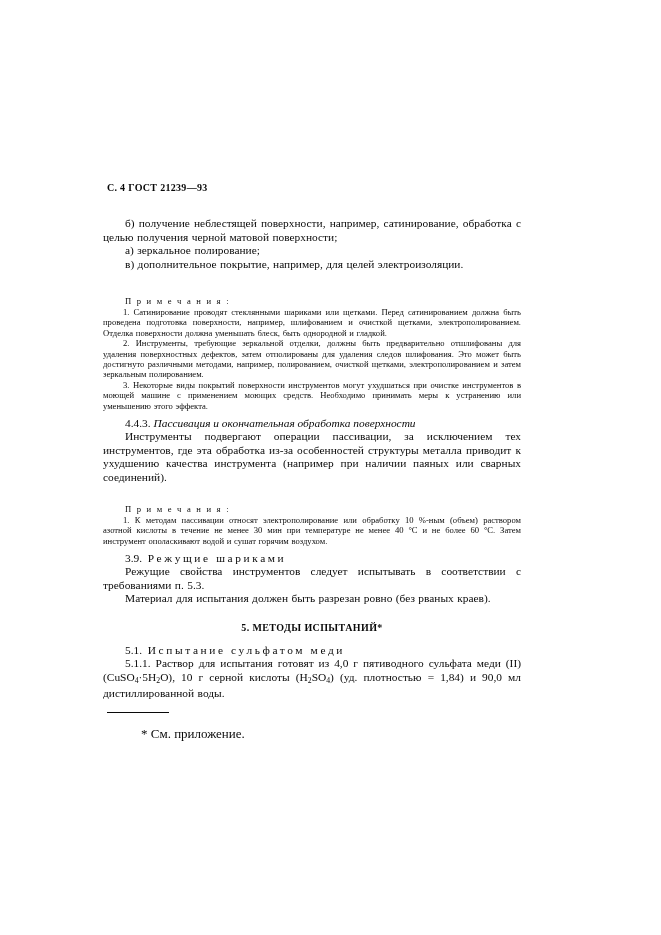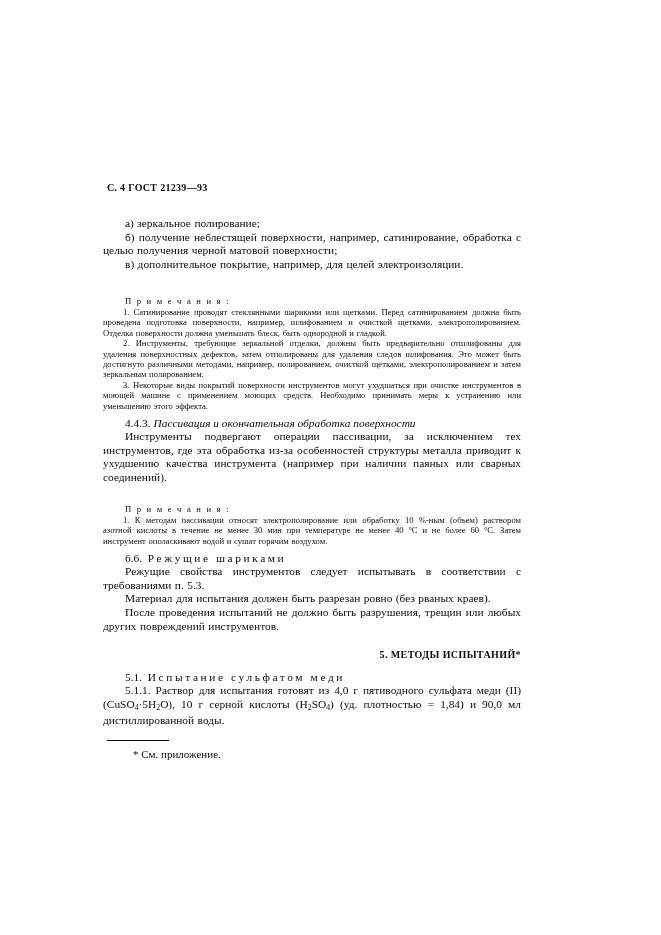--- a/index.html
+++ b/index.html
@@ -83,76 +83,75 @@
     font-size: 11.4px;
     line-height: 14px;
     margin: 5px 0 0 0;
     text-indent: 22px;
   }
   .sec-spaced .sp { letter-spacing: 2.6px; }
 
   .center-head {
     font-size: 10px;
     font-weight: bold;
-    text-align: right;
+    text-align: center;
     letter-spacing: 0.4px;
     margin: 16px 0 10px 0;
     filter: contrast(1.2);
   }
 
   .gap-s { height: 5px; }
 
   sub { font-size: 0.68em; vertical-align: -0.22em; }
 
   
   .footnote-rule {
     width: 62px;
     height: 1px;
     background: #000;
     margin: 12px 0 4px 4px;
   }
   .footnote {
-    font-size: 11px;
+    font-size: 13px;
     line-height: 10px;
-    margin: 8px;
+    margin: 16px;
     text-indent: 22px;
   }
 
   
   .scanish { opacity: 0.96; }
 </style>
 </head>
 <body>
 
 <div class="page">
   <div class="content scanish">
 
     <div class="runhead">С. 4  ГОСТ 21239—93</div>
 
+    <p class="body-par">б) получение неблестящей поверхности, например, сатинирование, обработка с целью получения черной матовой поверхности;</p>
     <p class="body-par">а) зеркальное полирование;</p>
-    <p class="body-par">б) получение неблестящей поверхности, например, сатинирование, обработка с целью получения черной матовой поверхности;</p>
     <p class="body-par">в) дополнительное покрытие, например, для целей электроизоляции.</p>
 
     <div class="gap-s"></div>
 
     <p class="note-label">П р и м е ч а н и я :</p>
     <p class="note-par">1. Сатинирование проводят стеклянными шариками или щетками. Перед сатинированием должна быть проведена подготовка поверхности, например, шлифованием и очисткой щетками, электрополированием. Отделка поверхности должна уменьшать блеск, быть однородной и гладкой.</p>
     <p class="note-par">2. Инструменты, требующие зеркальной отделки, должны быть предварительно отшлифованы для удаления поверхностных дефектов, затем отполированы для удаления следов шлифования. Это может быть достигнуто различными методами, например, полированием, очисткой щетками, электрополированием и затем зеркальным полированием.</p>
     <p class="note-par">3. Некоторые виды покрытий поверхности инструментов могут ухудшаться при очистке инструментов в моющей машине с применением моющих средств. Необходимо принимать меры к устранению или уменьшению этого эффекта.</p>
 
     <p class="sec-italic"><span class="num">4.4.3.</span> <span>Пассивация и окончательная обработка поверхности</span></p>
     <p class="body-par">Инструменты подвергают операции пассивации, за исключением тех инструментов, где эта обработка из-за особенностей структуры металла приводит к ухудшению качества инструмента (например при наличии паяных или сварных соединений).</p>
 
     <p class="note-label">П р и м е ч а н и я :</p>
     <p class="note-par"><span>1. К методам пассивации относят электрополирование или обработку 10 %-ным (объем) раствором азотной кислоты в течение не менее 30 мин при температуре не менее 40 </span><span>°С</span><span> и не более 60 </span><span>°С</span><span>. Затем инструмент ополаскивают водой и сушат горячим воздухом.</span></p>
 
-    <p class="sec-spaced"><span>6.6.</span> &nbsp;<span class="sp">Режущие шариками</span></p>
+    <p class="sec-spaced"><span>3.9.</span> &nbsp;<span class="sp">Режущие шариками</span></p>
     <p class="body-par">Режущие свойства инструментов следует испытывать в соответствии с требованиями п. 5.3.</p>
     <p class="body-par">Материал для испытания должен быть разрезан ровно (без рваных краев).</p>
-    <p class="body-par">После проведения испытаний не должно быть разрушения, трещин или любых других повреждений инструментов.</p>
 
     <p class="center-head">5. МЕТОДЫ ИСПЫТАНИЙ*</p>
 
     <p class="sec-spaced"><span>5.1.</span> &nbsp;<span class="sp">Испытание сульфатом меди</span></p>
 
     <p class="body-par noindent" style="text-indent:22px"><span>5.1.1. Раствор для испытания готовят из 4,0 г пятиводного сульфата меди (II) (CuSO</span><sub>4</sub><span>·5H</span><sub>2</sub><span>O), 10 г серной кислоты (H</span><sub>2</sub><span>SO</span><sub>4</sub><span>) (уд. плотностью = 1,84) и 90,0 мл дистиллированной воды.</span></p>
 
     <div class="footnote-rule"></div>
     <p class="footnote">* См. приложение.</p>
 

